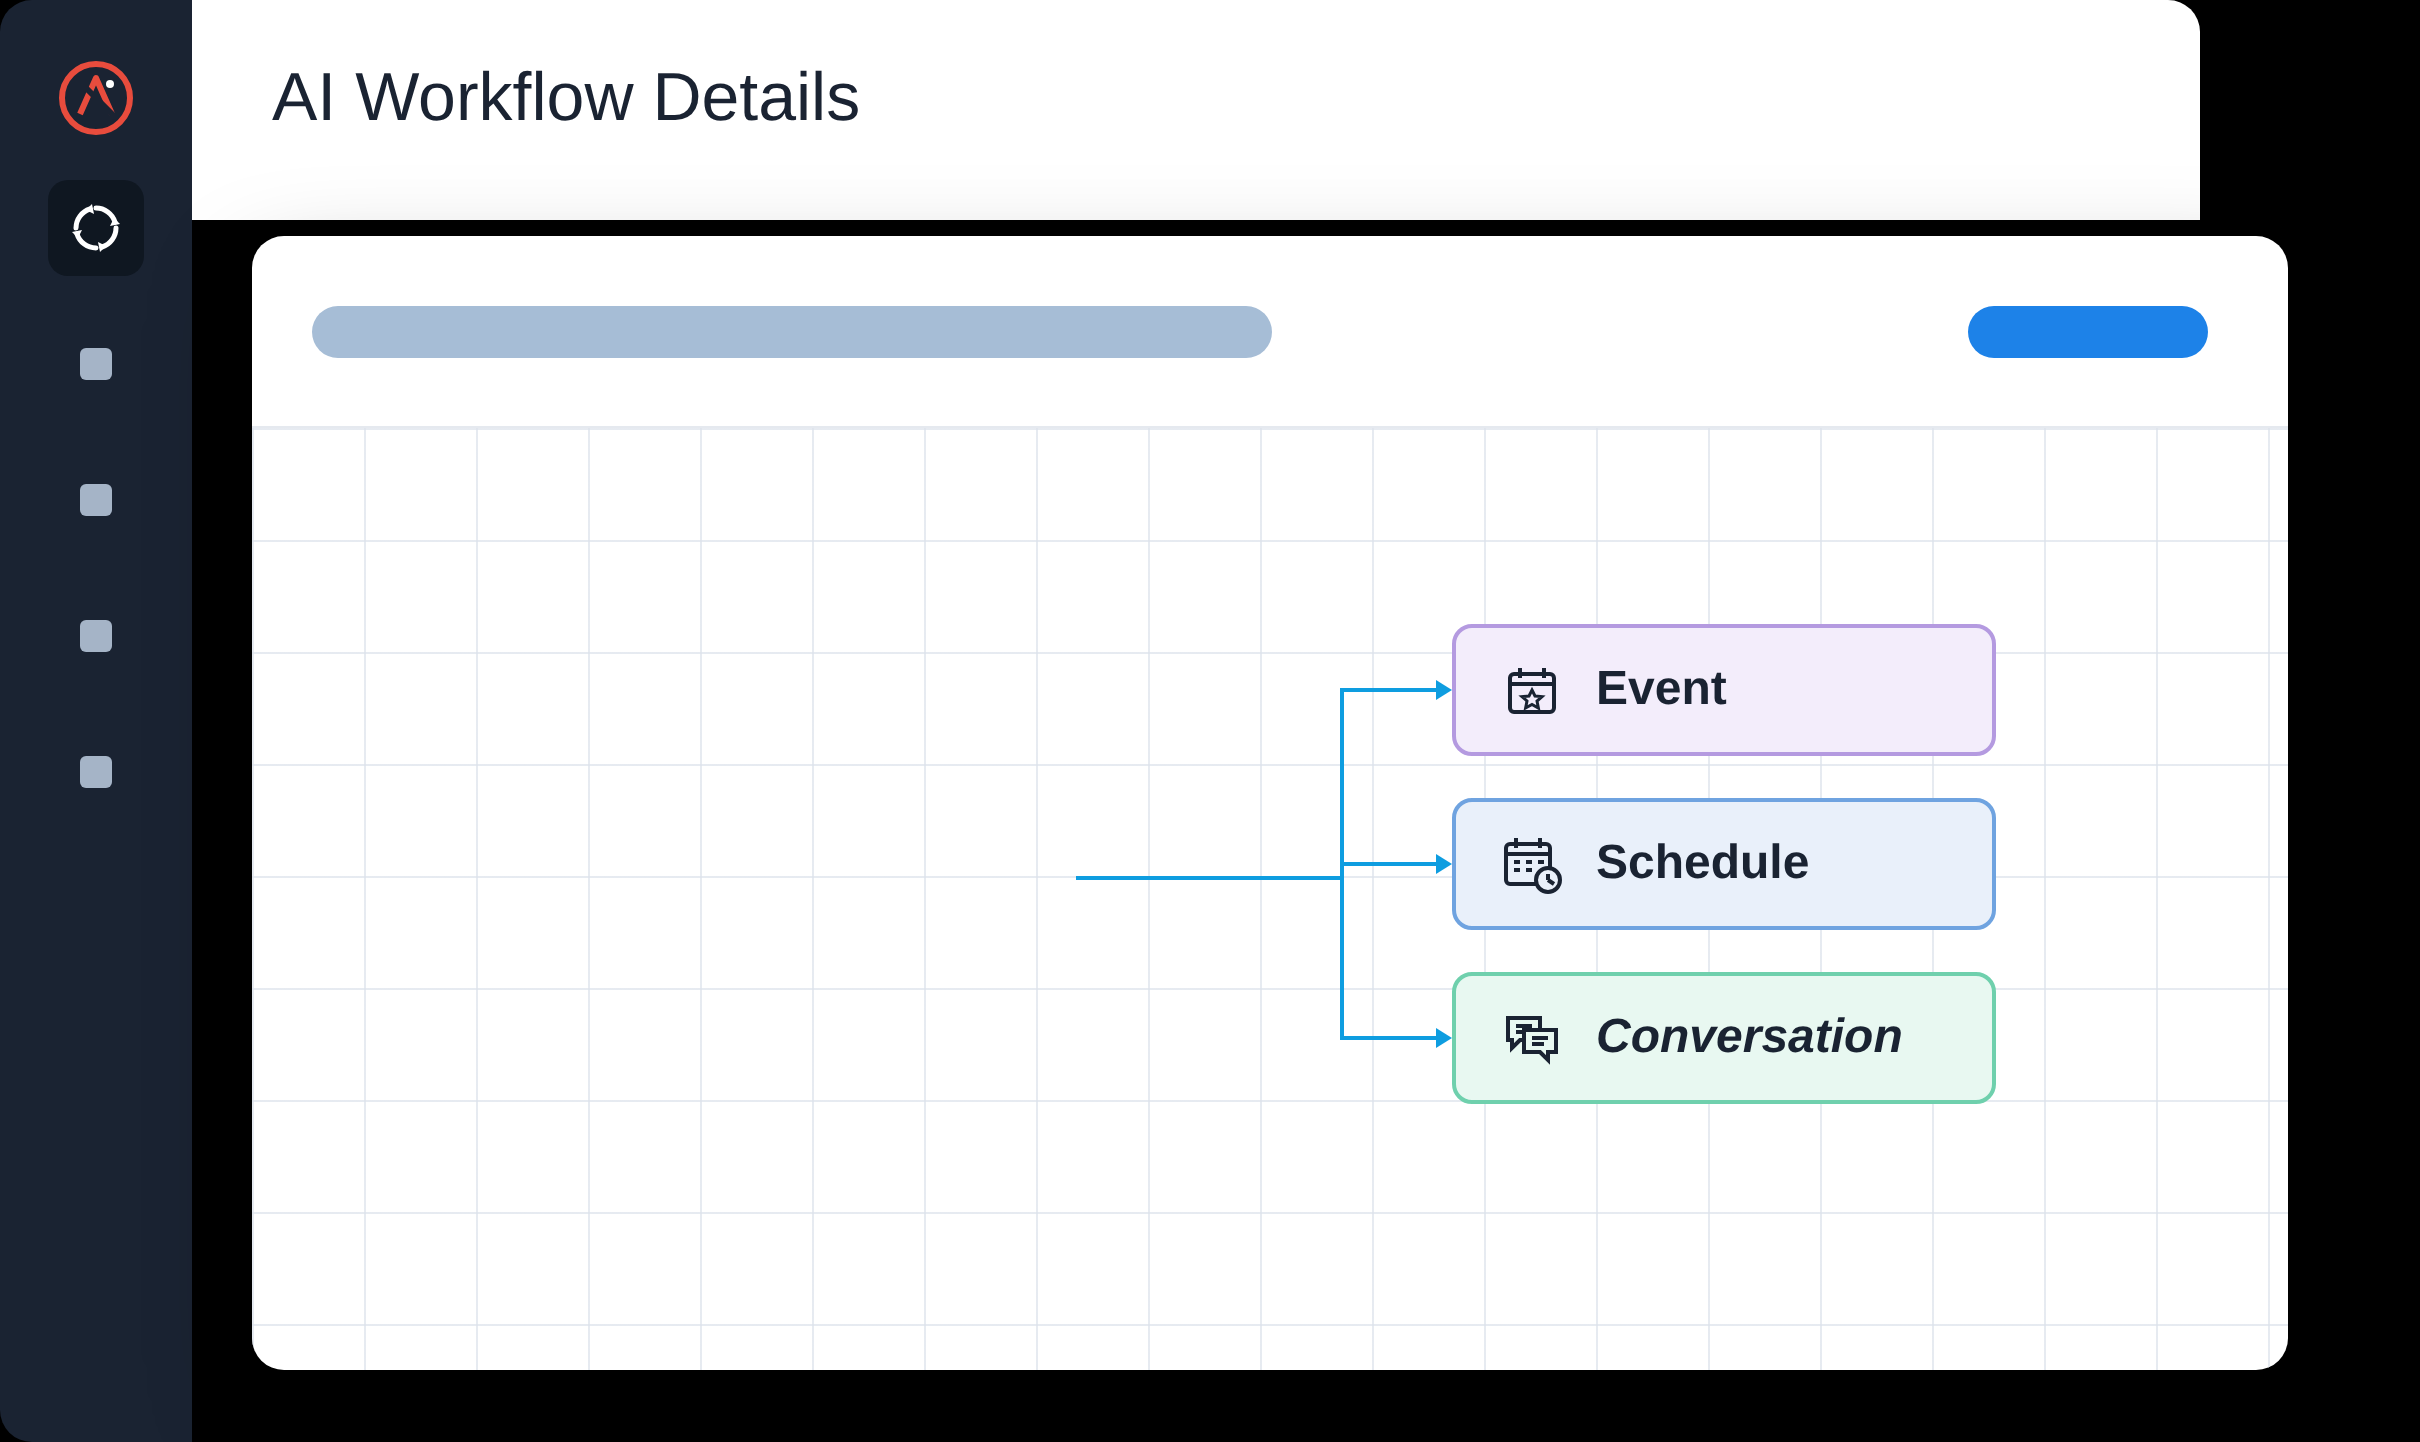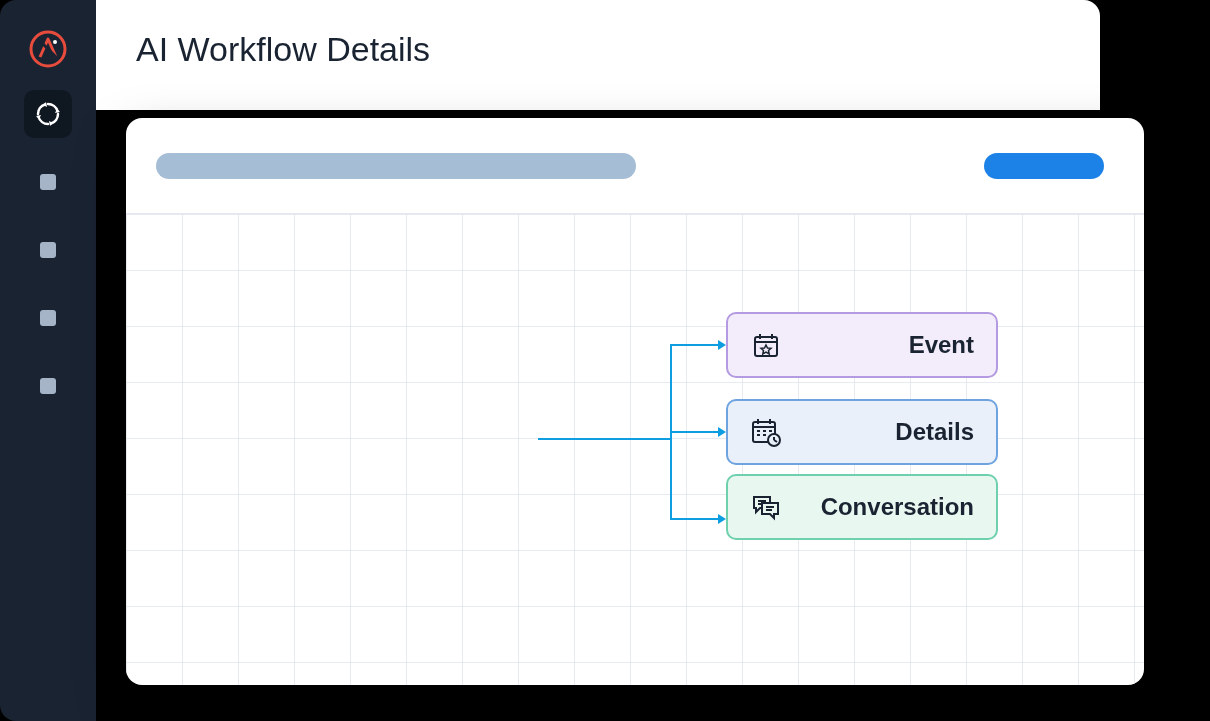--- a/index.html
+++ b/index.html
@@ -115,21 +115,20 @@
       background-size: 56px 56px;
     }
     .node {
       position: absolute;
       display: flex;
       align-items: center;
       gap: 16px;
       border-radius: 10px;
       padding: 0 22px;
       height: 66px;
-      justify-content: space-between;
     }
     .node .label {
       font-size: 24px;
       font-weight: 600;
       color: #1a2332;
       white-space: nowrap;
     }
     .trigger-node {
       left: 170px;
       top: 180px;
@@ -156,24 +155,25 @@
     }
     .schedule-node {
       left: 600px;
       top: 185px;
       width: 272px;
       border: 2px solid #6fa3e0;
       background: #e9f0fa;
     }
     .conversation-node {
       left: 600px;
-      top: 260px;
+      top: 272px;
       width: 272px;
       border: 2px solid #6fd0ad;
       background: #e8f8f1;
+      font-style: italic;
     }
     .node-icon {
       width: 32px;
       height: 32px;
       display: flex;
       align-items: center;
       justify-content: center;
       color: #1a2332;
     }
     .connectors {
@@ -285,21 +285,21 @@
               <line x1="7" y1="15" x2="10" y2="15"></line>
                 <line x1="13" y1="15" x2="16" y2="15"></line>
                 <line x1="19" y1="15" x2="22" y2="15"></line>
               <line x1="7" y1="19" x2="10" y2="19"></line>
                 <line x1="13" y1="19" x2="16" y2="19"></line>
               <circle cx="24" cy="24" r="6" fill="#e9f0fa"></circle>
               <line x1="24" y1="21" x2="24" y2="24"></line>
               <line x1="24" y1="24" x2="27" y2="26"></line>
             </svg>
           </div>
-          <span class="label">Details</span>
+          <span class="label">Schedule</span>
         </div>
 
         <div class="node conversation-node">
           <div class="node-icon">
             <svg width="32" height="32" viewBox="0 0 32 32" stroke="#1a2332" stroke-width="2" fill="none">
               <path d="M4 6 H20 V17 H10 L6 21 V17 H4 Z"></path>
               <line x1="8" y1="10" x2="16" y2="10"></line>
               <line x1="8" y1="13" x2="14" y2="13"></line>
               <path d="M12 12 H28 V23 H24 V27 L20 23 H12 Z" fill="#e8f8f1"></path>
               <line x1="16" y1="16" x2="24" y2="16"></line>

